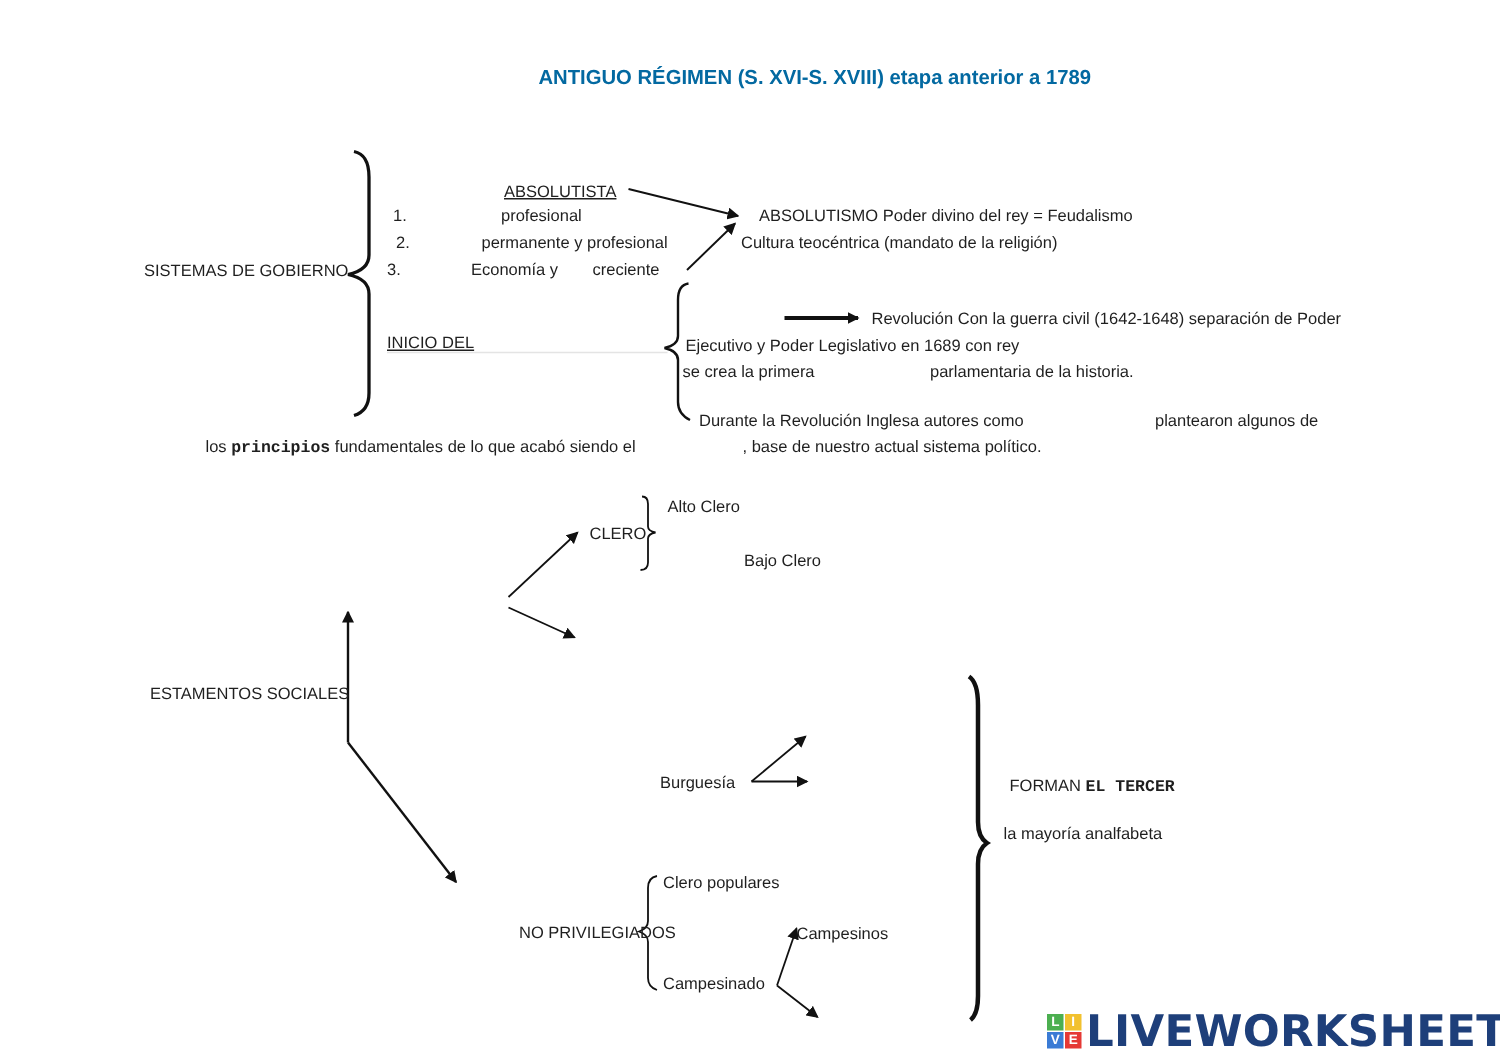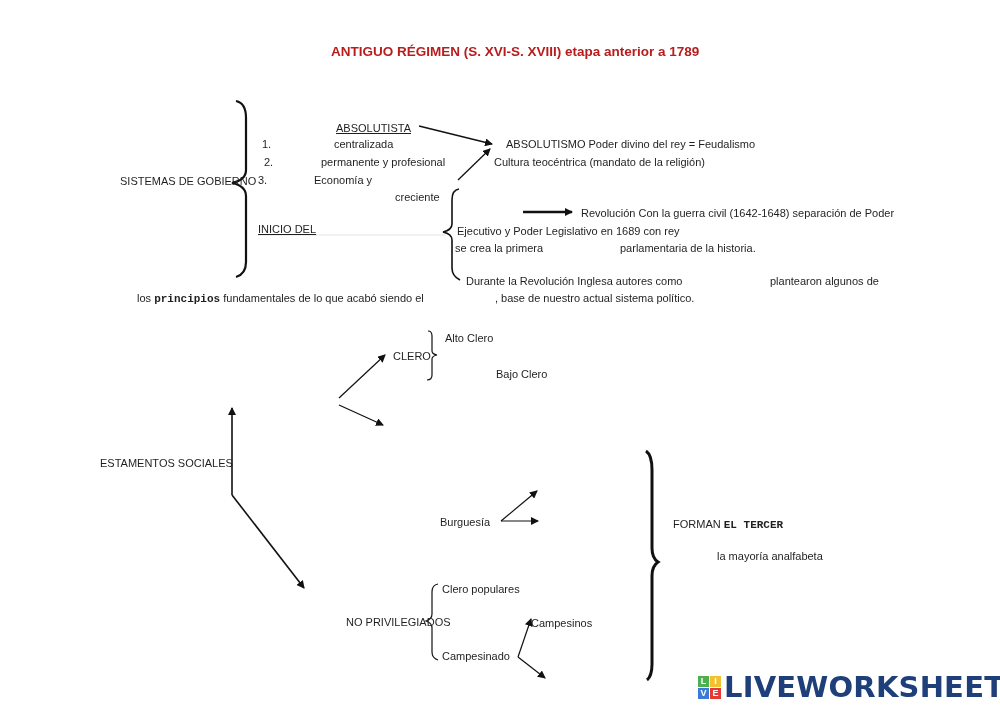--- a/index.html
+++ b/index.html
@@ -1,19 +1,19 @@
 <!DOCTYPE html>
 <html><head>
 <meta charset="utf-8">
 <style>
   html, body { margin: 0; padding: 0; background: #ffffff; }
   body { width: 1000px; height: 707px; position: relative; overflow: hidden;
          font-family: "Liberation Sans", "DejaVu Sans", sans-serif; color: #222; }
   .t { position: absolute; white-space: nowrap; font-size: 11px; line-height: 14px; color: #1f1f1f; }
-  .title { font-size: 13.5px; font-weight: bold; color: #b91c1c; }
+  .title { font-size: 13.5px; font-weight: bold; color: #0369a1; margin-left: 28px; }
   .u { text-decoration: underline; }
   .b { font-weight: bold; font-family: Liberation Mono, monospace; }
   svg.lines { position: absolute; left: 0; top: 0; width: 1000px; height: 707px; pointer-events: none; }
   .logo { position: absolute; left: 698px; top: 674px; height: 26px; display: flex; align-items: center; }
   .logo-grid { display: grid; grid-template-columns: 11px 11px; grid-template-rows: 11px 11px; gap: 1px; margin-right: 3px; }
   .logo-grid span { font-size: 9px; font-weight: bold; color: #fff; display: flex; align-items: center; justify-content: center; line-height: 11px; }
   .logo-text { font-size: 29px; font-weight: bold; color: #1e3f7a; letter-spacing: 0.2px; font-family: "DejaVu Sans", "Liberation Sans", sans-serif; }
 </style>
 </head>
 <body>
@@ -52,30 +52,30 @@
   <path d="M646,451 Q652,455 652,470 L652,548 Q652,558 658,562 Q652,566 652,576 L652,664 Q652,676 647,680" fill="none" stroke="#111" stroke-width="3"></path>
 
   <path d="M438,584 Q432,585 432,592 L432,614 Q432,619 426,621 Q432,623 432,628 L432,652 Q432,658 438,660" fill="none" stroke="#111" stroke-width="1.2"></path>
 
   <line x1="518" y1="657" x2="531" y2="619" stroke="#111" stroke-width="1.2" marker-end="url(#ah)"></line>
   <line x1="518" y1="657" x2="545" y2="678" stroke="#111" stroke-width="1.2" marker-end="url(#ah)"></line>
 </svg>
 
 <div class="t title" style="left:331px; top:45px;">ANTIGUO RÉGIMEN (S. XVI-S. XVIII) etapa anterior a 1789</div>
 
-<div class="t" style="left:96px; top:174px;margin-left:24px;">SISTEMAS DE GOBIERNO</div>
+<div class="t" style="left:96px; top:174px;">SISTEMAS DE GOBIERNO</div>
 
 <div class="t u" style="left:336px; top:121px;">ABSOLUTISTA</div>
 <div class="t" style="left:262px; top:137px;">1.</div>
-<div class="t" style="left:334px; top:137px;">centralizada</div>
+<div class="t" style="left:334px; top:137px;">profesional</div>
 <div class="t" style="left:264px; top:155px;">2.</div>
 <div class="t" style="left:321px; top:155px;">permanente y profesional</div>
 <div class="t" style="left:258px; top:173px;">3.</div>
 <div class="t" style="left:274px; top:173px;padding-left:40px;">Economía y</div>
-<div class="t" style="left:395px; top:173px;margin-top:17px;">creciente</div>
+<div class="t" style="left:395px; top:173px;">creciente</div>
 
 <div class="t" style="left:506px; top:137px;">ABSOLUTISMO  Poder divino del rey = Feudalismo</div>
 <div class="t" style="left:494px; top:155px;">Cultura teocéntrica (mandato de la religión)</div>
 
 <div class="t u" style="left:258px; top:222px;">INICIO DEL</div>
 <div class="t" style="left:581px; top:206px;">Revolución Con la guerra civil (1642-1648) separación de Poder</div>
 <div class="t" style="left:457px; top:224px;">Ejecutivo y Poder Legislativo en 1689 con rey</div>
 <div class="t" style="left:455px; top:241px;">se crea la primera</div>
 <div class="t" style="left:620px; top:241px;">parlamentaria de la historia.</div>
 <div class="t" style="left:466px; top:274px;">Durante la Revolución Inglesa autores como</div>
@@ -91,21 +91,21 @@
 <div class="t" style="left:393px; top:349px;">CLERO</div>
 <div class="t" style="left:445px; top:331px;">Alto Clero</div>
 <div class="t" style="left:448px; top:367px;margin-left:48px;">Bajo Clero</div>
 
 <div class="t" style="left:440px; top:515px;">Burguesía</div>
 
 <div class="t" style="left:673px; top:517px;">
   <span>FORMAN</span>
   <span class="b">EL TERCER</span>
 </div>
-<div class="t" style="left:669px; top:549px;margin-left:48px;">la mayoría  analfabeta</div>
+<div class="t" style="left:669px; top:549px;">la mayoría  analfabeta</div>
 
 <div class="t" style="left:316px; top:615px;padding-left:30px;">NO PRIVILEGIADOS</div>
 <div class="t" style="left:442px; top:582px;">Clero populares</div>
 <div class="t" style="left:442px; top:649px;">Campesinado</div>
 <div class="t" style="left:531px; top:616px;">Campesinos</div>
 
 <div class="logo">
   <div class="logo-grid">
     <span style="background:#4caf50;">L</span>
     <span style="background:#f2c12e;">I</span>

